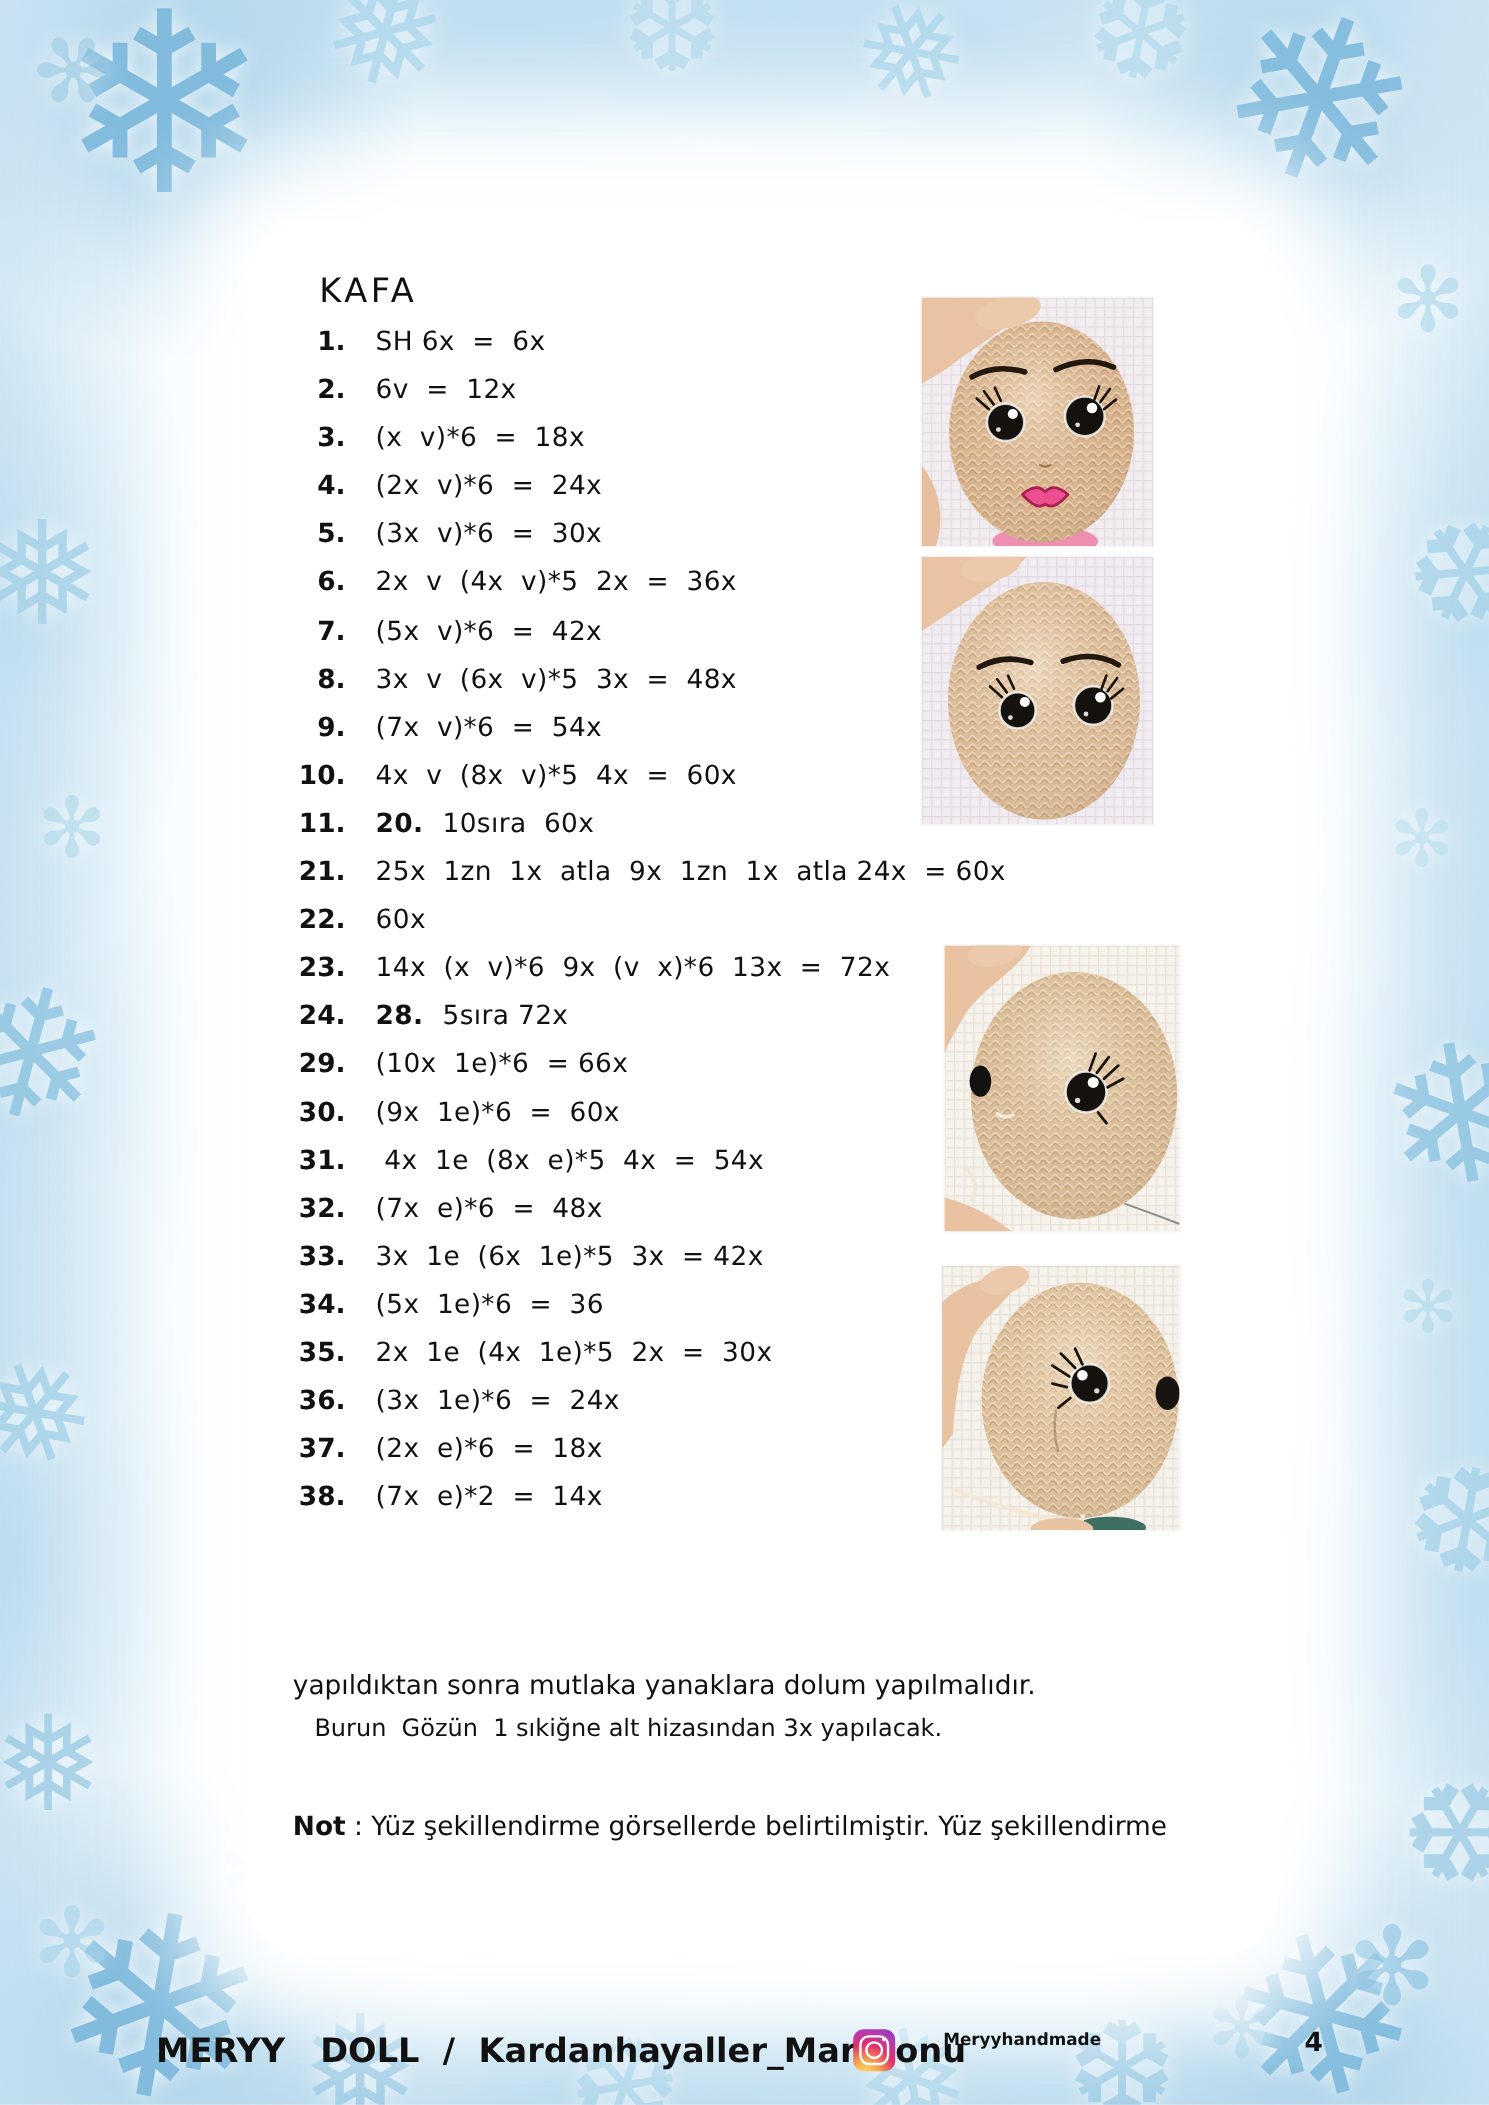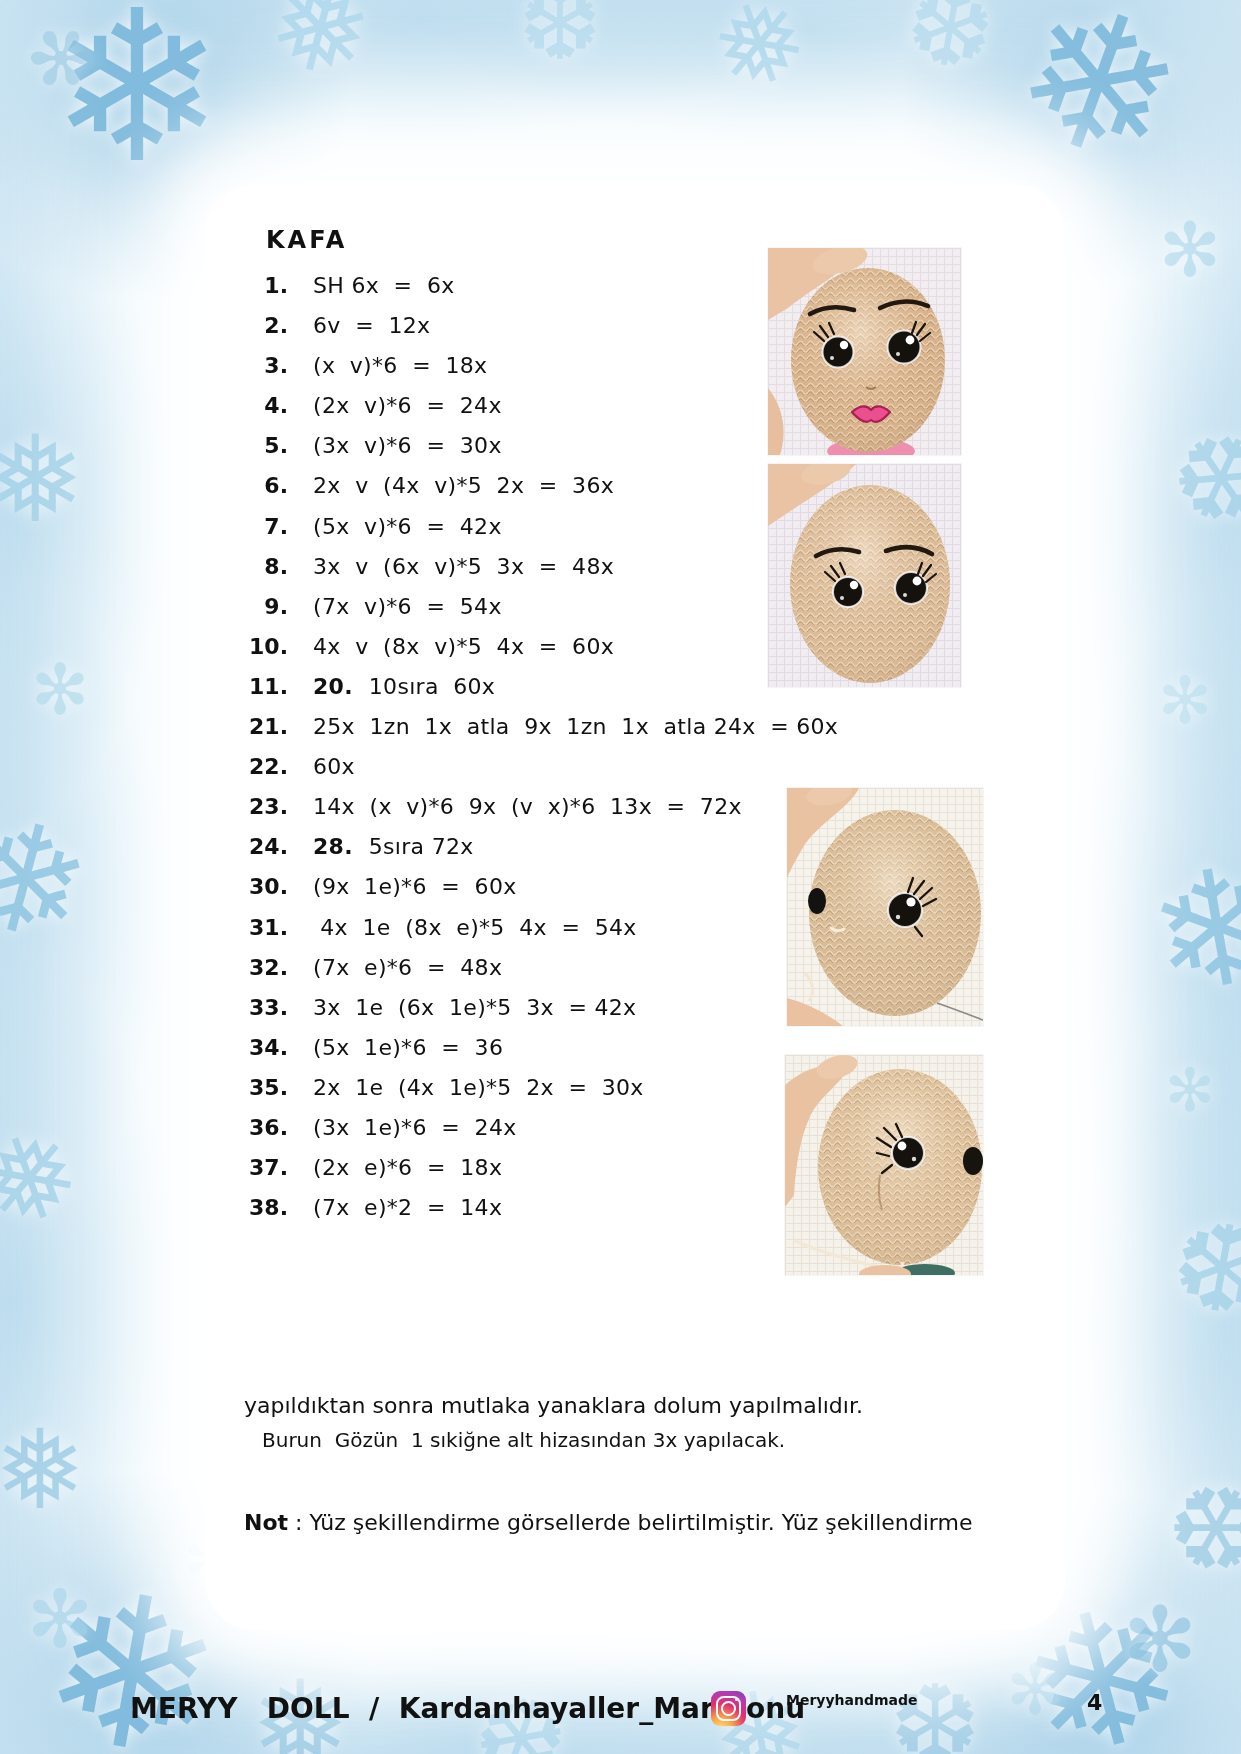--- a/index.html
+++ b/index.html
@@ -36,21 +36,21 @@
   .sf-layer{position:absolute;inset:0;pointer-events:none;}
   .sf{position:absolute;line-height:1;text-shadow:0 0 16px rgba(255,255,255,.85);}
   
   .content-panel{
     position:absolute;left:205px;top:185px;width:860px;height:1445px;
     background:#fff;border-radius:50px;
     box-shadow:0 0 70px 55px rgba(255,255,255,.97);
   }
   .title{
     position:absolute;left:266px;top:226px;
-    font-size:24px;font-weight:bold;letter-spacing:3px;
+    font-size:28px;font-weight:normal;letter-spacing:3px;
   }
   .ilist{position:absolute;left:240px;top:266px;}
   .irow{height:40.1px;line-height:40.1px;white-space:pre;font-size:22px;}
   .inum{display:inline-block;width:48px;text-align:right;font-weight:bold;}
   .itxt{padding-left:25px;letter-spacing:.3px;}
   .itxt b{letter-spacing:.3px;}
   .note{position:absolute;left:244px;top:1308px;width:840px;
         font-size:22px;line-height:39px;white-space:pre-wrap;}
   .nose{position:absolute;left:262px;top:1428px;font-size:20px;white-space:pre;}
   
@@ -118,20 +118,21 @@
       <div class="irow"><span class="inum">6.</span><span class="itxt">2x  v  (4x  v)*5  2x  =  36x</span></div>
       <div class="irow"><span class="inum">7.</span><span class="itxt">(5x  v)*6  =  42x</span></div>
       <div class="irow"><span class="inum">8.</span><span class="itxt">3x  v  (6x  v)*5  3x  =  48x</span></div>
       <div class="irow"><span class="inum">9.</span><span class="itxt">(7x  v)*6  =  54x</span></div>
       <div class="irow"><span class="inum">10.</span><span class="itxt">4x  v  (8x  v)*5  4x  =  60x</span></div>
       <div class="irow"><span class="inum">11.</span><span class="itxt"><b>20.  </b>10sıra  60x</span></div>
       <div class="irow"><span class="inum">21.</span><span class="itxt">25x  1zn  1x  atla  9x  1zn  1x  atla 24x  = 60x</span></div>
       <div class="irow"><span class="inum">22.</span><span class="itxt">60x</span></div>
       <div class="irow"><span class="inum">23.</span><span class="itxt">14x  (x  v)*6  9x  (v  x)*6  13x  =  72x</span></div>
       <div class="irow"><span class="inum">24.</span><span class="itxt"><b>28.  </b>5sıra 72x</span></div>
+      <div class="irow"><span class="inum">29.</span><span class="itxt">(10x  1e)*6  = 66x</span></div>
       <div class="irow"><span class="inum">30.</span><span class="itxt">(9x  1e)*6  =  60x</span></div>
       <div class="irow"><span class="inum">31.</span><span class="itxt"> 4x  1e  (8x  e)*5  4x  =  54x</span></div>
       <div class="irow"><span class="inum">32.</span><span class="itxt">(7x  e)*6  =  48x</span></div>
       <div class="irow"><span class="inum">33.</span><span class="itxt">3x  1e  (6x  1e)*5  3x  = 42x</span></div>
       <div class="irow"><span class="inum">34.</span><span class="itxt">(5x  1e)*6  =  36</span></div>
       <div class="irow"><span class="inum">35.</span><span class="itxt">2x  1e  (4x  1e)*5  2x  =  30x</span></div>
       <div class="irow"><span class="inum">36.</span><span class="itxt">(3x  1e)*6  =  24x</span></div>
       <div class="irow"><span class="inum">37.</span><span class="itxt">(2x  e)*6  =  18x</span></div>
       <div class="irow"><span class="inum">38.</span><span class="itxt">(7x  e)*2  =  14x</span></div>
     </div>

